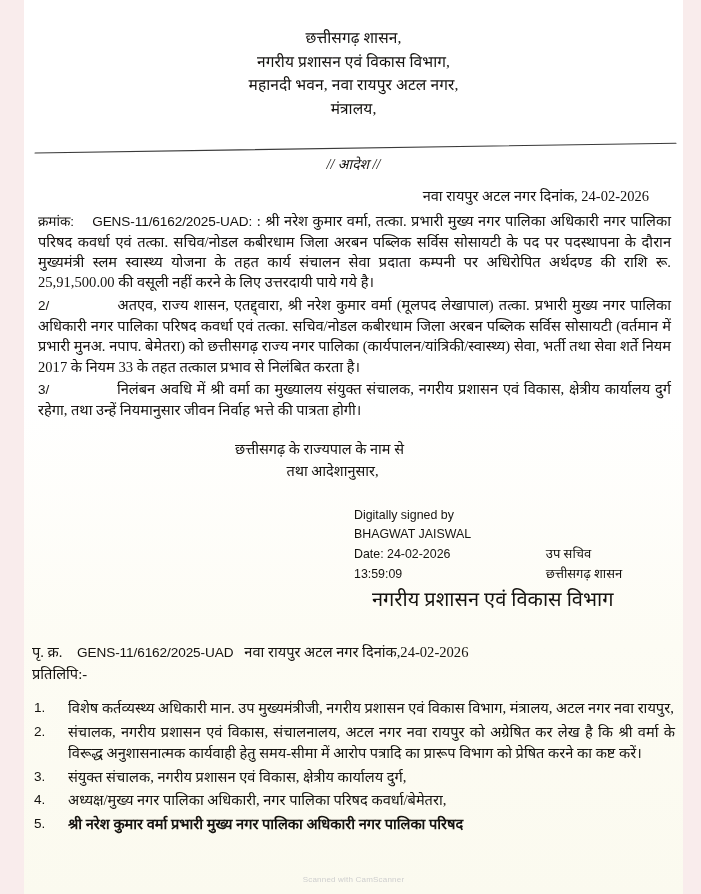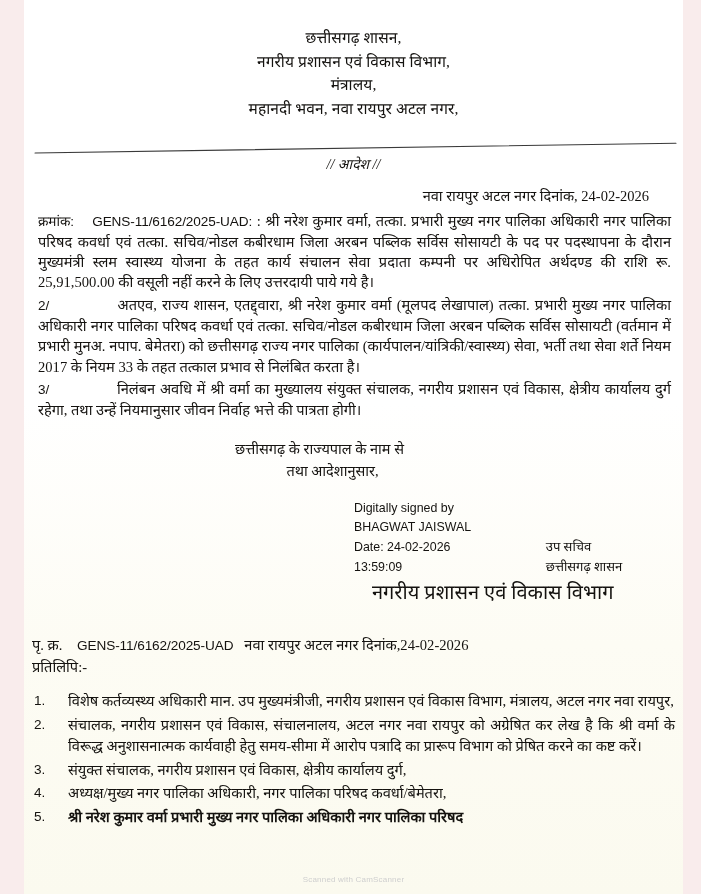--- a/index.html
+++ b/index.html
@@ -128,21 +128,21 @@
   .closing {
     margin-top: 18px;
     padding-right: 68px;
     text-align: center;
     font-size: 14.5px;
     line-height: 1.52;
   }
   .closing .l2 { padding-left: 26px; }
 
   .sign-zone {
-    margin-top: 17px;
+    margin-top: 24px;
     padding-left: 330px;
     font-size: 12.3px;
   }
   .sign-grid {
     display: grid;
     grid-template-columns: auto auto;
     column-gap: 14px;
     row-gap: 0;
     align-items: baseline;
   }
@@ -222,22 +222,22 @@
 
   <div class="edge-strip left"></div>
   <div class="edge-strip right"></div>
   <div class="paper-tint"></div>
 
   <div class="sheet">
 
     <div class="letterhead">
       <div>छत्तीसगढ़ शासन,</div>
       <div>नगरीय प्रशासन एवं विकास विभाग,</div>
+      <div>महानदी भवन, नवा रायपुर अटल नगर,</div>
       <div>मंत्रालय,</div>
-      <div>महानदी भवन, नवा रायपुर अटल नगर,</div>
     </div>
 
     <div class="rule-wrap">
       <div class="rule">
         <svg viewBox="0 0 620 12" preserveAspectRatio="none" aria-hidden="true">
           <path d="M1,11 C160,8.2 330,5.0 619,1.2" fill="none" stroke="#3a3a3a" stroke-width="1.1" stroke-linecap="round"></path>
         </svg>
       </div>
     </div>
 

